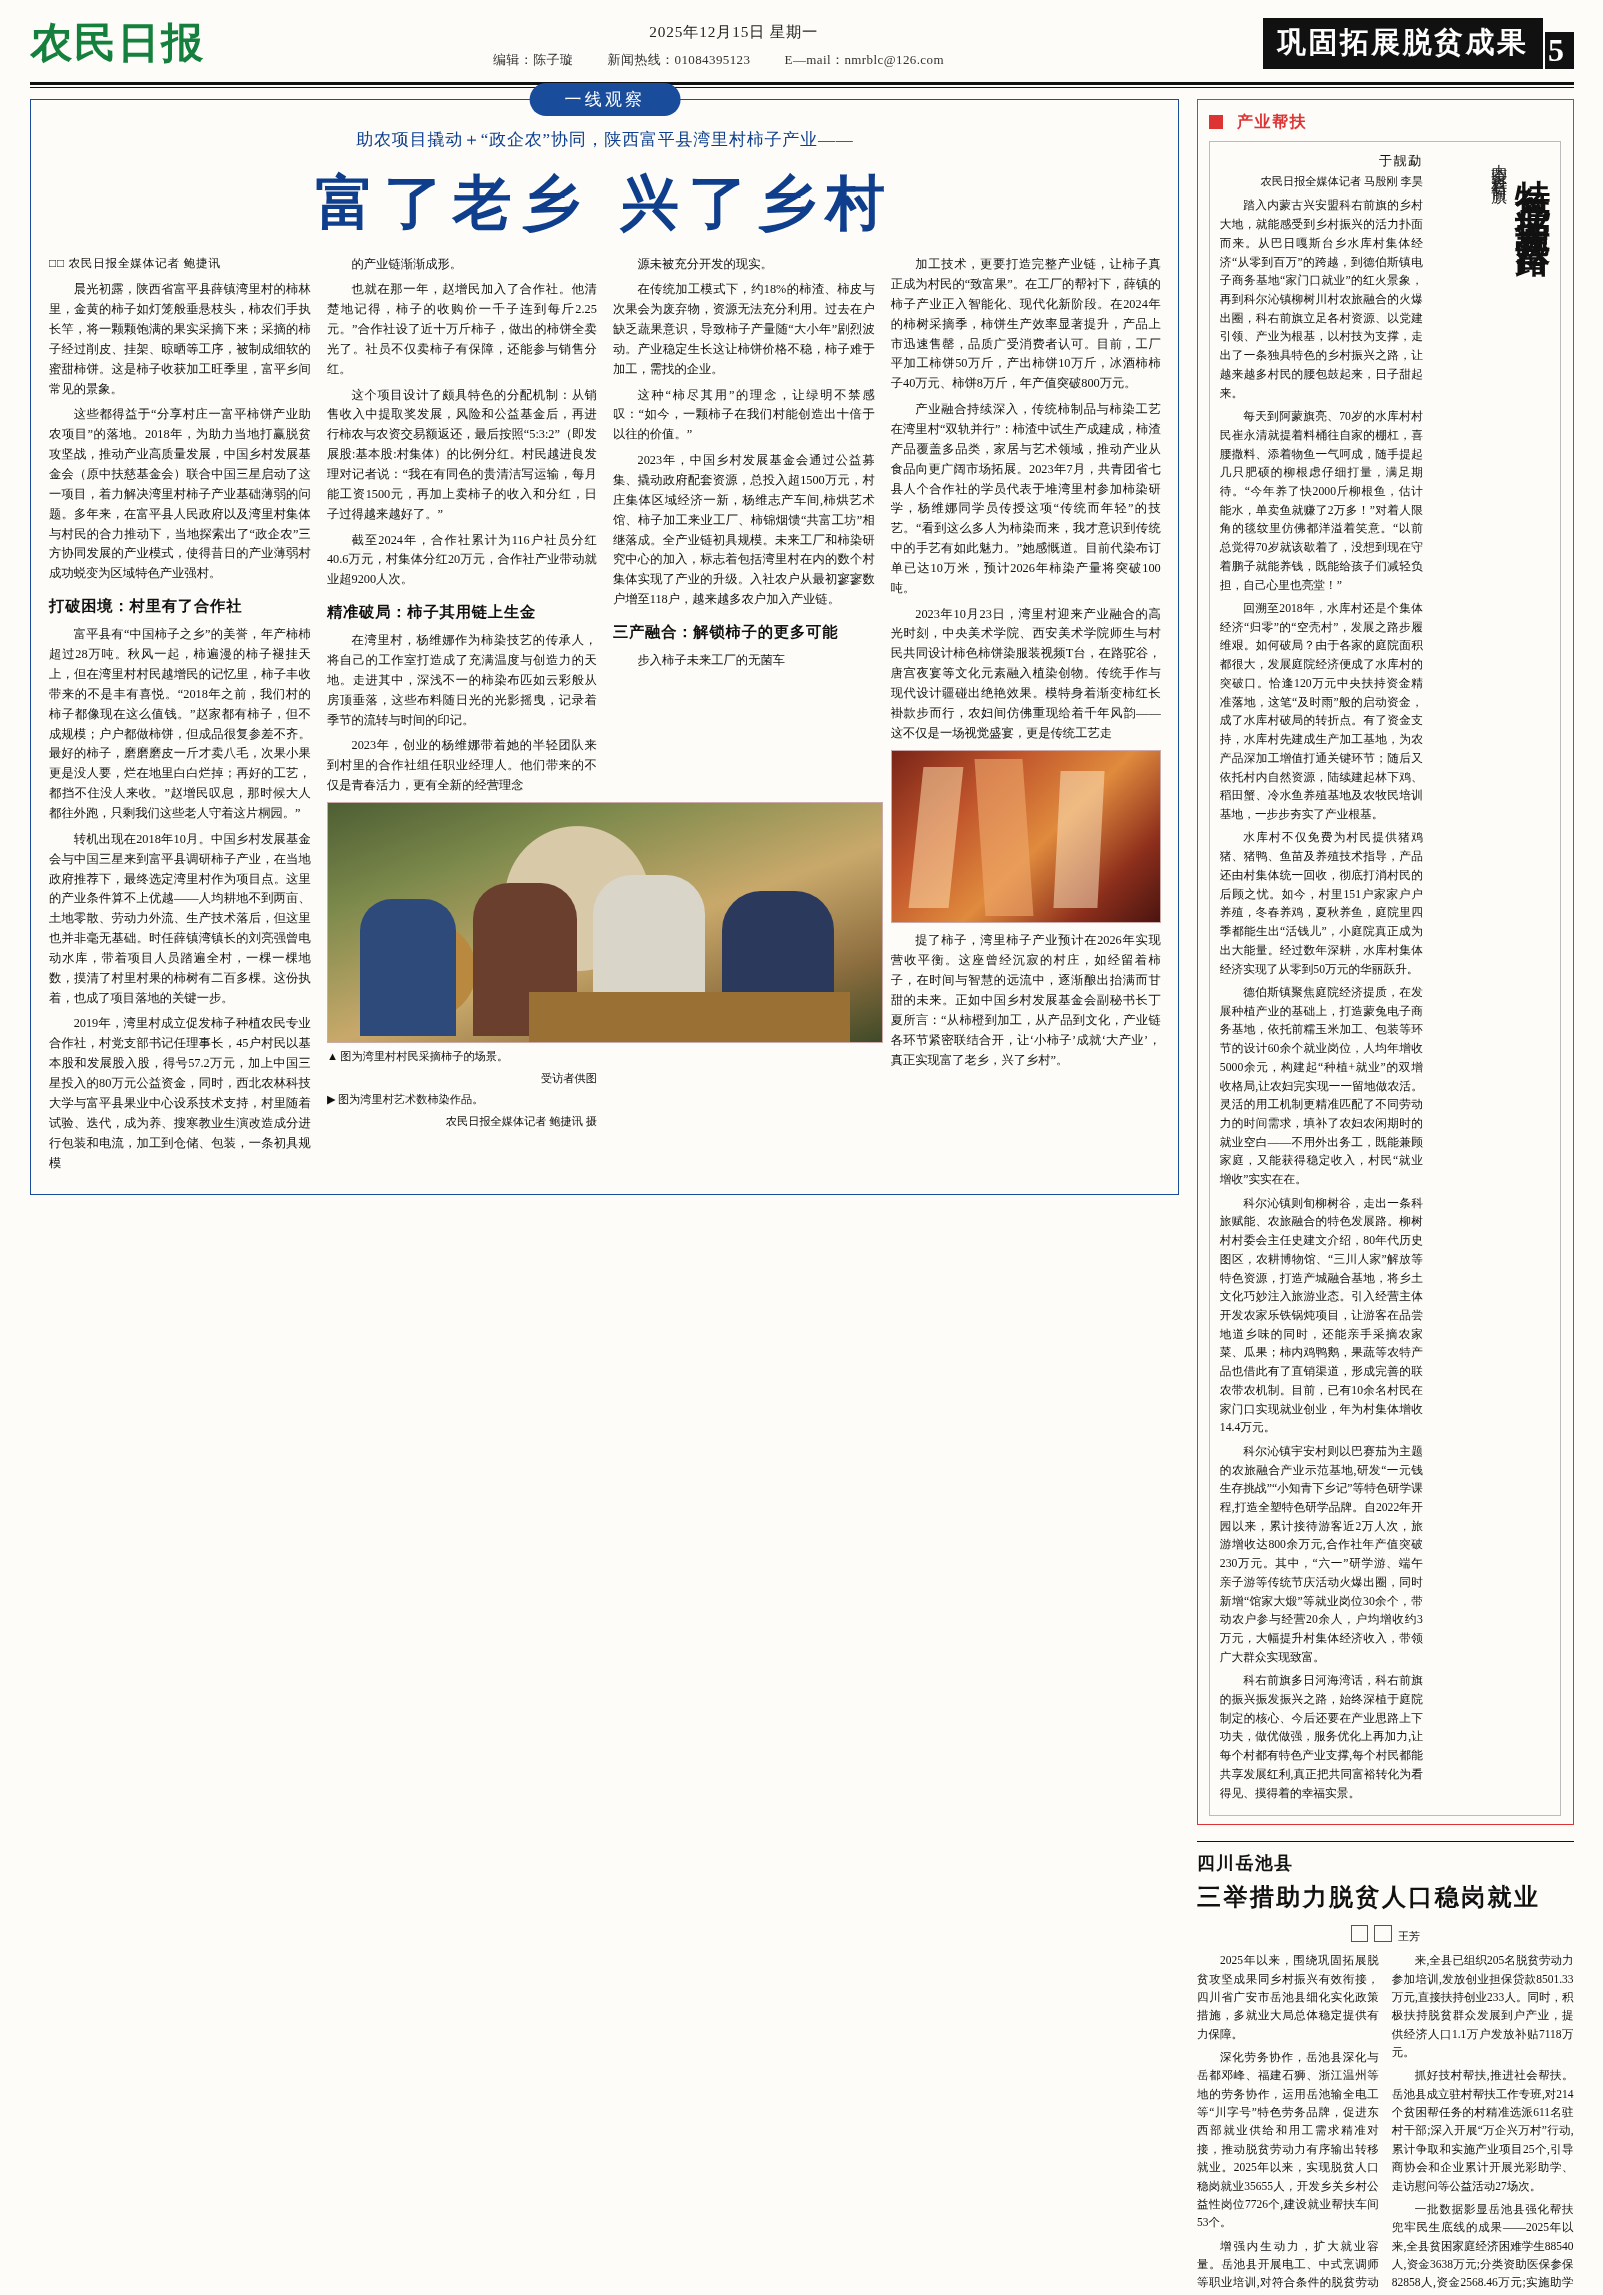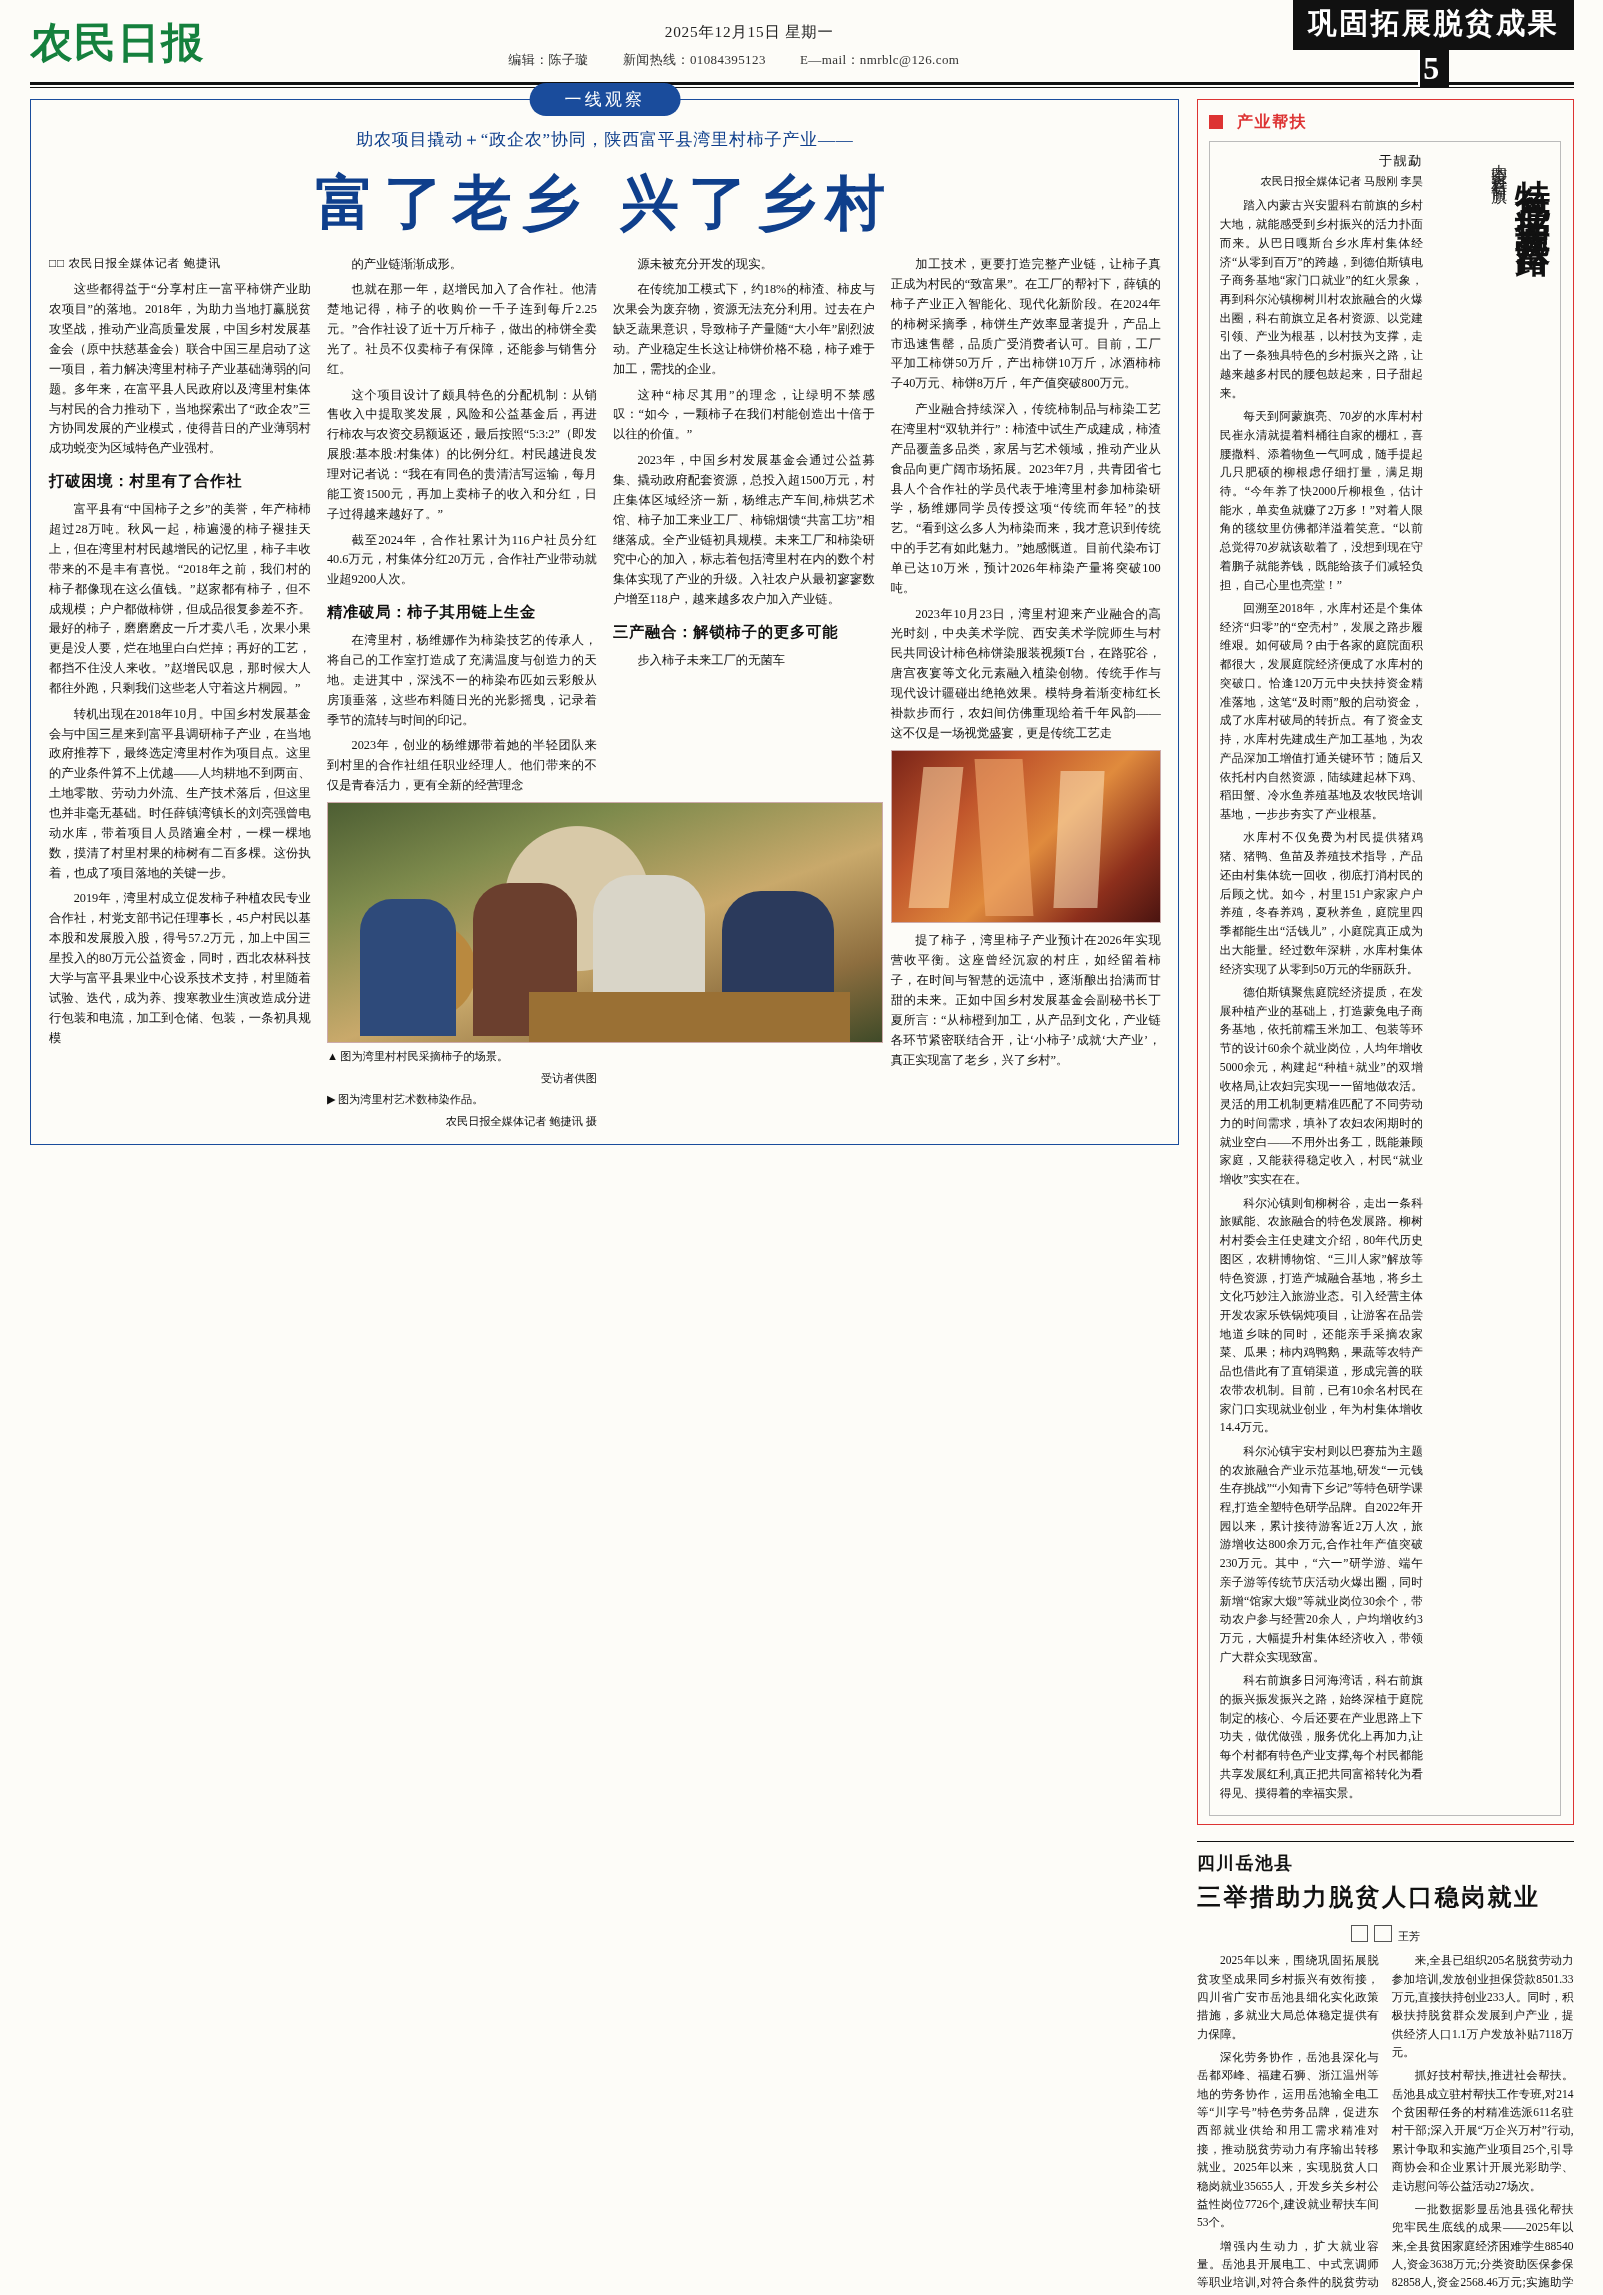--- a/index.html
+++ b/index.html
@@ -14,21 +14,21 @@
   }
   .page { position:relative; width:1604px; height:2295px; padding:0 24px; }
 
   
   .masthead { display:flex; align-items:center; height:77px; padding:9.6px 6.4px 0 6.4px; }
   .logo { font-family:"DejaVu Serif", serif; font-weight:bold; font-size:42px; letter-spacing:1.6px; color:#15803d; white-space:nowrap; }
   .masthead-mid { flex:1; display:flex; flex-direction:column; align-items:center; justify-content:center; padding-top:4.8px; }
   .date-line { font-size:15.3px; color:#222; margin-bottom:8px; letter-spacing:0.8px; }
   .contact-line { font-size:13px; color:#333; letter-spacing:0.4px; }
   .contact-line span { margin-right:30.5px; }
-  .banner { display:flex; align-items:center;flex-direction:column; }
+  .banner { display:flex; align-items:flex-end; }
   .banner-title {
     background:#111; color:#fff; font-weight:bold; font-size:29px;
     padding:4.8px 14.5px 6.4px 14.5px; letter-spacing:2.4px; display:flex; align-items:center;
   }
   .banner-num {
     background:#111; color:#fff; font-size:32px; font-weight:bold;
     display:flex; align-items:center; padding:0 9.6px 0 3.2px; border-left:2.4px solid #fff;
   }
   .rule-thick { height:3.2px; background:#111; margin:4.8px 6.4px 0 6.4px; }
   .rule-thin { height:0.8px; background:#111; margin:2.4px 6.4px 11.2px 6.4px; }
@@ -117,20 +117,21 @@
     <div class="left-block">
       <div class="lead-box">
         <div class="lead-tag">一线观察</div>
         <div class="lead-shoulder">助农项目撬动＋“政企农”协同，陕西富平县湾里村柿子产业——</div>
         <div class="lead-title">富了老乡  兴了乡村</div>
 
         <div class="lead-cols">
 
           <div class="lc">
             <div class="byline">□□ 农民日报全媒体记者  鲍捷讯</div>
+            <p>晨光初露，陕西省富平县薛镇湾里村的柿林里，金黄的柿子如灯笼般垂悬枝头，柿农们手执长竿，将一颗颗饱满的果实采摘下来；采摘的柿子经过削皮、挂架、晾晒等工序，被制成细软的蜜甜柿饼。这是柿子收获加工旺季里，富平乡间常见的景象。</p>
             <p>这些都得益于“分享村庄一富平柿饼产业助农项目”的落地。2018年，为助力当地打赢脱贫攻坚战，推动产业高质量发展，中国乡村发展基金会（原中扶慈基金会）联合中国三星启动了这一项目，着力解决湾里村柿子产业基础薄弱的问题。多年来，在富平县人民政府以及湾里村集体与村民的合力推动下，当地探索出了“政企农”三方协同发展的产业模式，使得昔日的产业薄弱村成功蜕变为区域特色产业强村。</p>
             <div class="sub-h">打破困境：村里有了合作社</div>
             <p>富平县有“中国柿子之乡”的美誉，年产柿杮超过28万吨。秋风一起，柿遍漫的柿子褪挂天上，但在湾里村村民越增民的记忆里，柿子丰收带来的不是丰有喜悦。“2018年之前，我们村的柿子都像现在这么值钱。”赵家都有柿子，但不成规模；户户都做柿饼，但成品很复参差不齐。最好的柿子，磨磨磨皮一斤才卖八毛，次果小果更是没人要，烂在地里白白烂掉；再好的工艺，都挡不住没人来收。”赵增民叹息，那时候大人都往外跑，只剩我们这些老人守着这片桐园。”</p>
             <p>转机出现在2018年10月。中国乡村发展基金会与中国三星来到富平县调研柿子产业，在当地政府推荐下，最终选定湾里村作为项目点。这里的产业条件算不上优越——人均耕地不到两亩、土地零散、劳动力外流、生产技术落后，但这里也并非毫无基础。时任薛镇湾镇长的刘亮强曾电动水库，带着项目人员踏遍全村，一棵一棵地数，摸清了村里村果的柿树有二百多棵。这份执着，也成了项目落地的关键一步。</p>
             <p>2019年，湾里村成立促发柿子种植农民专业合作社，村党支部书记任理事长，45户村民以基本股和发展股入股，得号57.2万元，加上中国三星投入的80万元公益资金，同时，西北农林科技大学与富平县果业中心设系技术支持，村里随着试验、迭代，成为养、搜寒教业生演改造成分进行包装和电流，加工到仓储、包装，一条初具规模</p>
           </div>
 
           <div class="lc">
             <p>的产业链渐渐成形。</p>
             <p>也就在那一年，赵增民加入了合作社。他清楚地记得，柿子的收购价一千子连到每斤2.25元。”合作社设了近十万斤柿子，做出的柿饼全卖光了。社员不仅卖柿子有保障，还能参与销售分红。</p>

